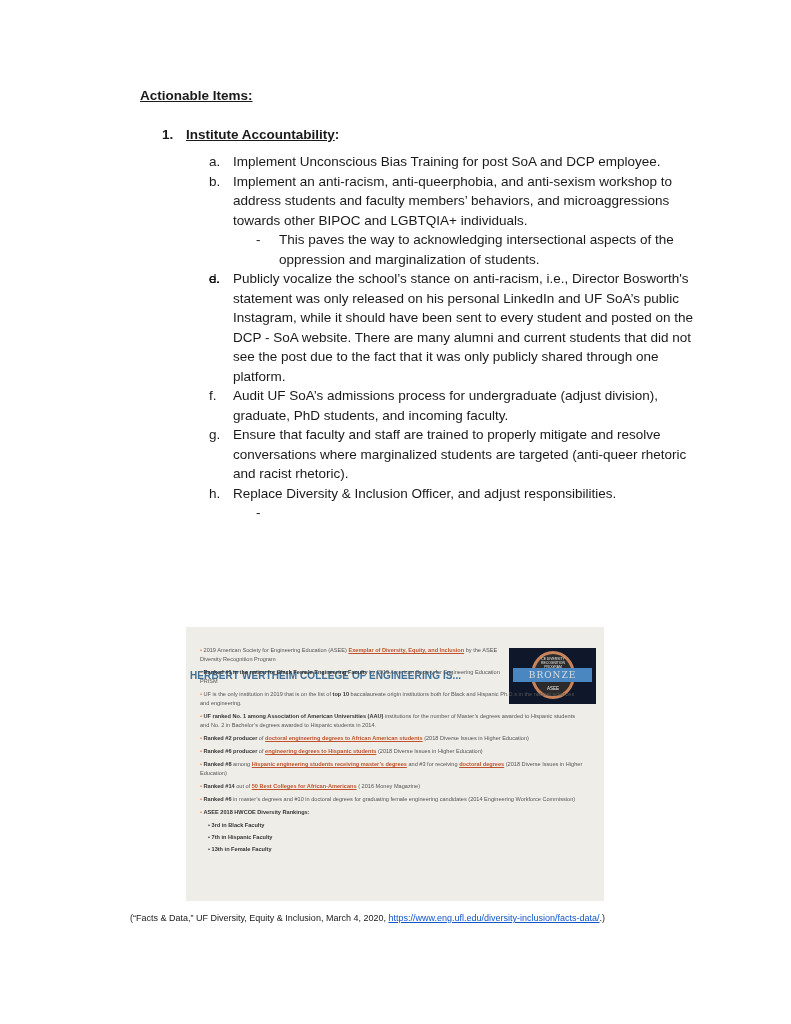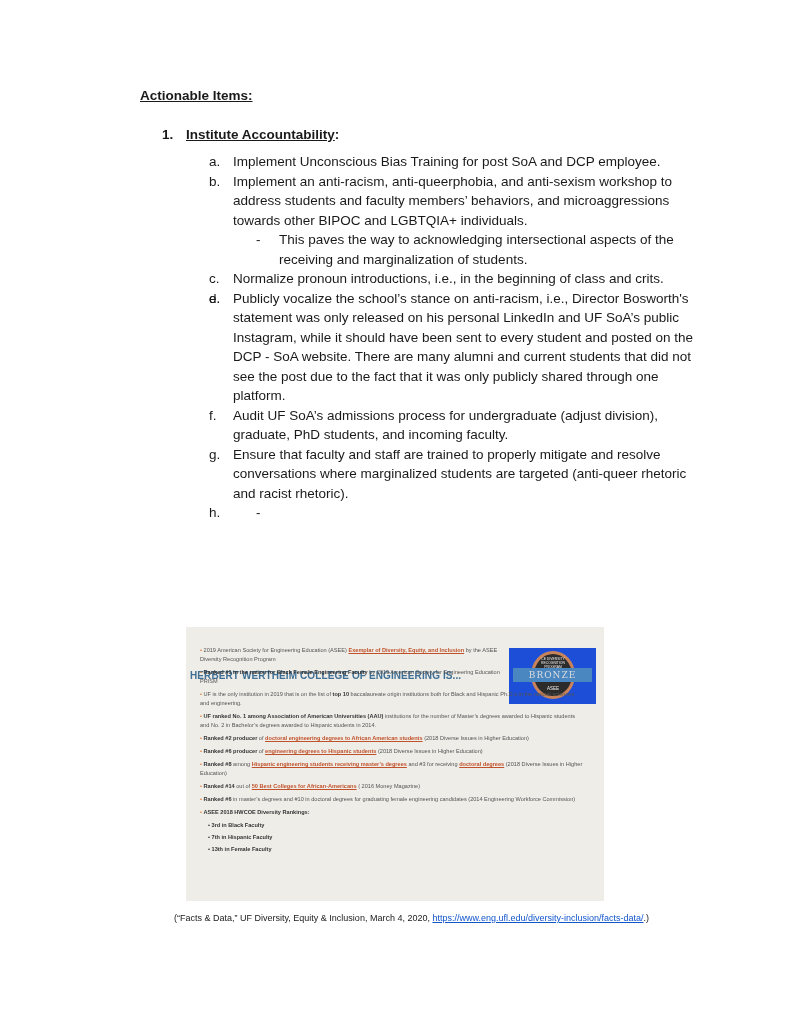--- a/index.html
+++ b/index.html
@@ -26,32 +26,32 @@
                        color: #3f6f95; letter-spacing: 0.1px; margin-top: 40px; }
   .figure .fig-list { position: absolute; left: 14px; top: 19px; width: 300px; font-size: 5.6px;
                       color: #555; line-height: 9px; }
   .fig-item { margin-bottom: 4px; }
   .fig-item.wide { width: 385px; }
   .fig-item .bullet { color: #e07a2e; }
   .fig-item b { color: #333; }
   .fig-item a { color: #c0522b; font-weight: bold; text-decoration: underline; }
   .fig-subitem { margin-left: 8px; margin-bottom: 3px; font-weight: bold; color: #333; }
 
-  .badge { position: absolute; left: 323px; top: 21px; width: 87px; height: 56px; background: #1d4ed8; }
+  .badge { position: absolute; left: 323px; top: 21px; width: 87px; height: 56px; background: #0f172a; }
   .badge .circle { position: absolute; left: 22px; top: 3px; width: 44px; height: 48px; border-radius: 50%;
                    background: #2b2b2b; border: 3px solid #c9835a; box-sizing: border-box; }
   .badge .ribbon { position: absolute; left: 4px; top: 20px; width: 79px; height: 14px; background: #4a86c0;
                    color: #dcdcdc; font-size: 9px; text-align: center; line-height: 14px;
                    font-family: "DejaVu Serif", serif; letter-spacing: 1px; }
   .badge .top-text { position: absolute; left: 26px; top: 9px; width: 36px; text-align: center;
                      font-size: 3.4px; color: #eee; line-height: 4px; }
   .badge .bottom-text { position: absolute; left: 26px; top: 38px; width: 36px; text-align: center;
                         font-size: 4.5px; color: #eee; }
 
-  .citation { position: absolute; left: 130px; top: 913px; font-size: 9px; color: #1a1a1a; margin-left: 44px; }
+  .citation { position: absolute; left: 130px; top: 913px; font-size: 9px; color: #1a1a1a; }
   .citation a { color: #1155cc; text-decoration: underline; }
 </style>
 </head>
 <body>
 
 <div class="page">
 
   <div class="heading">Actionable Items:</div>
 
   <div class="section">
@@ -62,43 +62,43 @@
     <div class="item">
       <span class="marker">a.</span>
       <span>Implement Unconscious Bias Training for post SoA and DCP employee.</span>
     </div>
     <div class="item">
       <span class="marker">b.</span>
       <span>Implement an anti-racism, anti-queerphobia, and anti-sexism workshop to address students and faculty members’ behaviors, and microaggressions towards other BIPOC and LGBTQIA+ individuals.</span>
     </div>
     <div class="sub">
       <span class="dash">-</span>
-      <span>This paves the way to acknowledging intersectional aspects of the receiving and marginalization of students.</span>
+      <span>This paves the way to acknowledging intersectional aspects of the oppression and marginalization of students.</span>
     </div>
     <div class="item">
       <span class="marker">c.</span>
-      <span>Normalize pronoun introductions, i.e., in the beginning of class and crits.</span>
     </div>
     <div class="item">
       <span class="marker">d.</span>
     </div>
     <div class="item">
       <span class="marker">e.</span>
       <span>Publicly vocalize the school’s stance on anti-racism, i.e., Director Bosworth's statement was only released on his personal LinkedIn and UF SoA’s public Instagram, while it should have been sent to every student and posted on the DCP - SoA website. There are many alumni and current students that did not see the post due to the fact that it was only publicly shared through one platform.</span>
     </div>
     <div class="item">
       <span class="marker">f.</span>
       <span>Audit UF SoA’s admissions process for undergraduate (adjust division), graduate, PhD students, and incoming faculty.</span>
     </div>
     <div class="item">
       <span class="marker">g.</span>
       <span>Ensure that faculty and staff are trained to properly mitigate and resolve conversations where marginalized students are targeted (anti-queer rhetoric and racist rhetoric).</span>
     </div>
     <div class="item">
       <span class="marker">h.</span>
+      <span>Replace Diversity &amp; Inclusion Officer, and adjust responsibilities.</span>
     </div>
     <div class="sub">
       <span class="dash">-</span>
     </div>
   </div>
 
   <div class="figure">
     <div class="fig-title">HERBERT WERTHEIM COLLEGE OF ENGINEERING IS...</div>
 
     <div class="badge">

